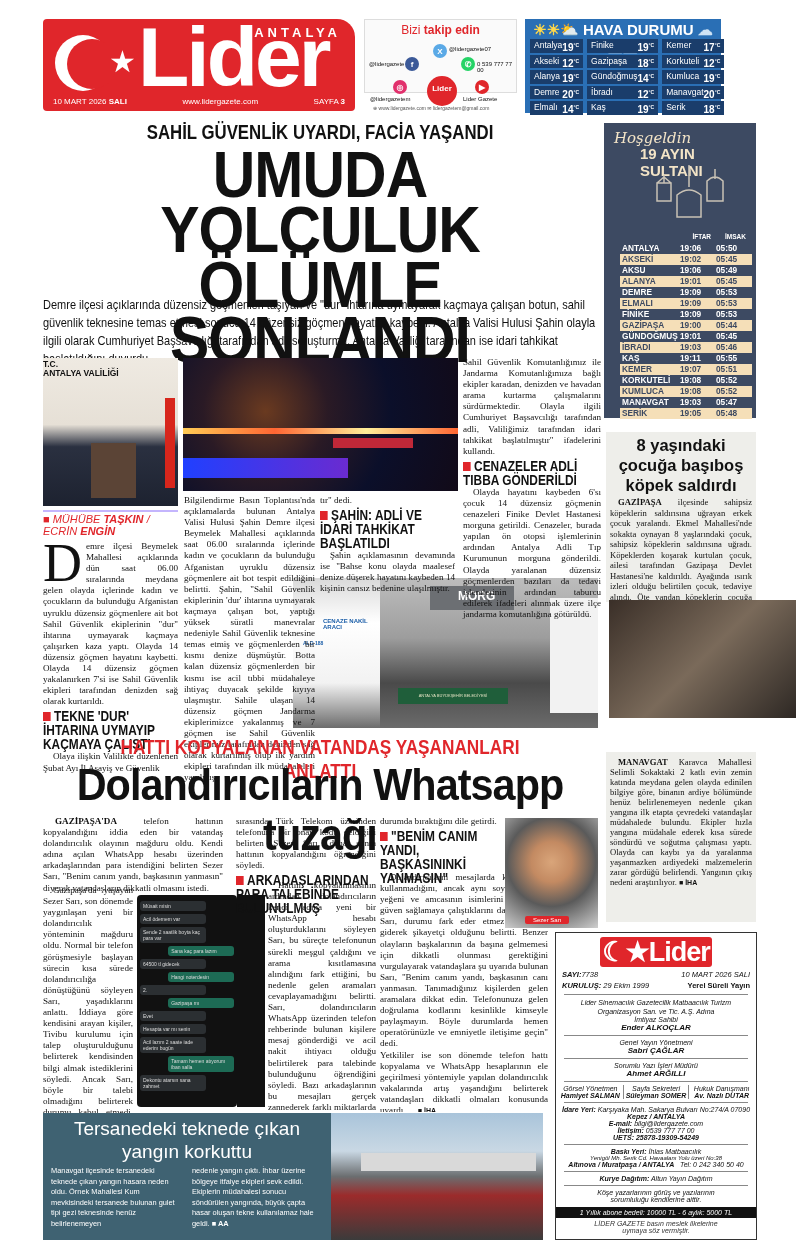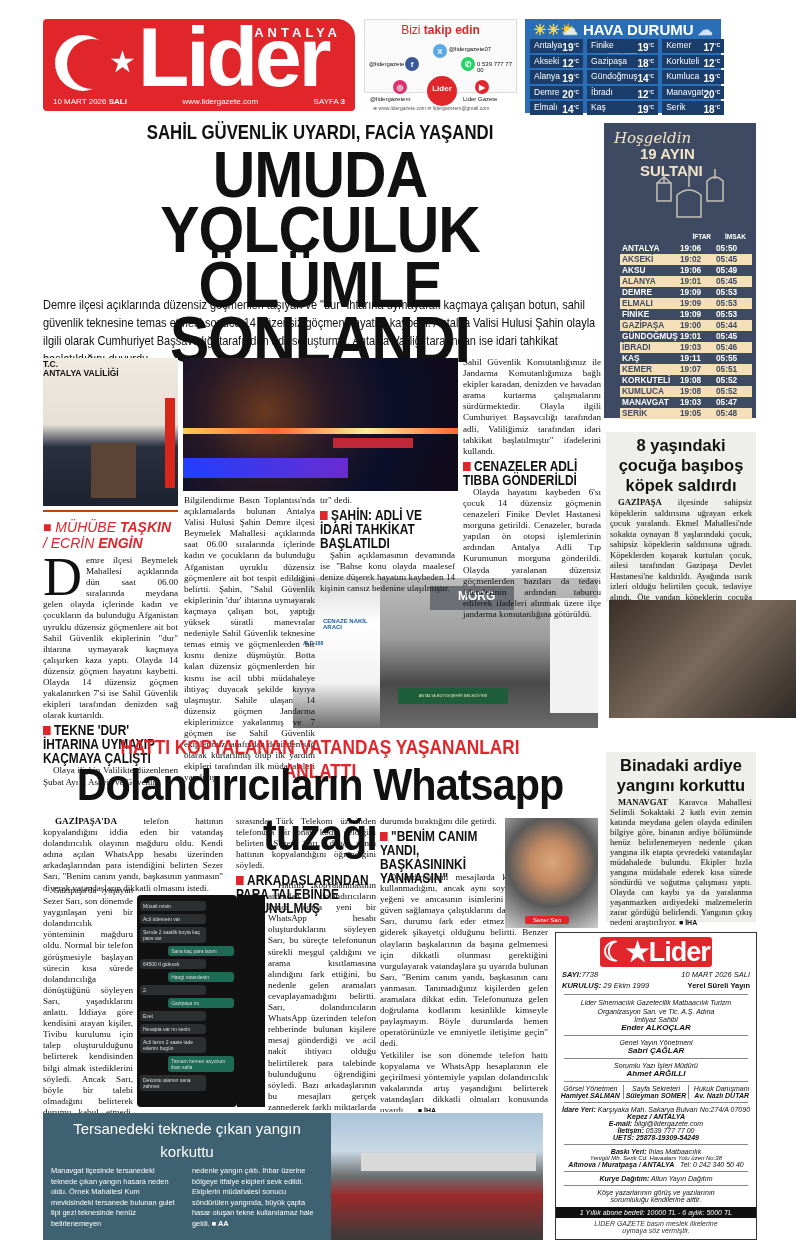--- a/index.html
+++ b/index.html
@@ -50,42 +50,42 @@
 #ramazan .tbl{position:absolute;left:16px;top:110px;width:132px;font-size:8.3px;font-weight:700}
 #ramazan .hdr{display:flex;justify-content:flex-end;gap:14px;font-size:6.5px;padding-right:6px;height:10px}
 #ramazan .row{display:flex;height:11px;line-height:11px;padding-left:2px}
 #ramazan .row.alt{background:#f5dfb8;color:#3d4a62}
 #ramazan .row .c{flex:1}
 #ramazan .row .t{width:36px}
 
 .col{font-size:9.1px;line-height:11.1px;text-align:justify;hyphens:auto}
 .sub{font-family:"Liberation Sans",sans-serif;font-weight:700;font-size:14px;line-height:14px;transform:scaleX(.85);transform-origin:left top;width:118%}
 .sub::before{content:"";display:inline-block;width:9px;height:9px;background:#e0262b;margin-right:4px}
-.byline{font-family:"Liberation Sans",sans-serif;font-style:italic;font-size:14px;color:#e0262b;border-top:2px solid #c2410c;padding-top:7px}
+.byline{font-family:"Liberation Sans",sans-serif;font-style:italic;font-size:11px;color:#e0262b;border-top:2px solid #c4b5fd;padding-top:1px}
 .dropcap{float:left;font-size:54px;line-height:44px;margin-right:4px;font-weight:400}
 .tag{display:inline-block;font-family:"Liberation Sans",sans-serif;font-weight:700;font-size:7px}
 
 .side{background:#eeeeea}
 .side h3{font-family:"Liberation Sans",sans-serif;font-weight:700;text-align:center;font-size:16.5px;line-height:20px}
 
 #kicker2{left:40px;top:735px;width:560px;text-align:center;font-family:"Liberation Sans",sans-serif;font-weight:900;font-size:21px;color:#e0262b;transform:scaleX(.82)}
 #headline2{left:40px;top:760px;width:560px;text-align:center;font-family:"Liberation Sans",sans-serif;font-weight:900;font-size:44px;letter-spacing:-1px;transform:scaleX(.94);}
 
 #kunye{left:555px;top:932px;width:202px;height:308px;border:1.5px solid #333;font-family:"Liberation Sans",sans-serif;font-size:7px;text-align:center;font-style:italic}
 #kunye .k-logo{margin:4px auto 2px;width:112px;height:30px;background:#e0262b;border-radius:3px;color:#fff;font-weight:900;font-style:normal;font-size:27px;line-height:30px;letter-spacing:-1px}
 #kunye .sep{border-top:1px solid #888;margin:3px 8px}
 #kunye .row2{display:flex;justify-content:space-between;padding:0 6px;font-size:7.5px;line-height:11px}
 #kunye b{font-style:italic}
 #kunye .three{display:flex;padding:0 2px}
 #kunye .three>div{flex:1;border-right:1px solid #888}
 #kunye .three>div:last-child{border-right:none}
 #kunye .black{background:#111;color:#fff;padding:2px 0;margin-top:4px}
 
 #tersane{left:43px;top:1113px;width:288px;height:127px;background:#3f6272;color:#fff;font-family:"Liberation Sans",sans-serif;padding:4px 8px}
-#tersane h3{font-size:15px;text-align:center;line-height:23px;font-weight:400}
+#tersane h3{font-size:19px;text-align:center;line-height:23px;font-weight:400}
 #tersane .cols{display:flex;gap:10px;font-size:7.4px;line-height:10.5px;margin-top:3px}
 #tersane .cols>div{flex:1}
 </style>
 </head>
 <body>
 
 <div id="mast" class="abs">
   <div class="abs moon"></div>
   <div class="abs moon2"></div>
   <div class="abs star">★</div>
@@ -328,21 +328,20 @@
   <div class="col" style="text-indent:10px">Olayda hayatını kaybeden 6'sı çocuk 14 düzensiz göçmenin cenazeleri Finike Devlet Hastanesi morguna getirildi. Cenazeler, burada yapılan ön otopsi işlemlerinin ardından Antalya Adli Tıp Kurumunun morguna gönderildi. Olayda yaralanan düzensiz göçmenlerden bazıları da tedavi işlemlerinin ardından taburcu edilerek ifadeleri alınmak üzere ilçe jandarma komutanlığına götürüldü.</div>
 </div>
 
 <div class="abs side" style="left:606px;top:432px;width:150px;height:170px;padding:3px 4px">
   <h3>8 yaşındaki çocuğa başıboş köpek saldırdı</h3>
   <div class="col" style="margin-top:2px;font-size:8.6px;line-height:10.5px"><b style="padding-left:8px">GAZİPAŞA</b> <span>ilçesinde sahipsiz köpeklerin saldırısına uğrayan erkek çocuk yaralandı. Ekmel Mahallesi'nde sokakta oynayan 8 yaşlarındaki çocuk, sahipsiz köpeklerin saldırısına uğradı. Köpeklerden koşarak kurtulan çocuk, ailesi tarafından Gazipaşa Devlet Hastanesi'ne kaldırıldı. Ayağında ısırık izleri olduğu belirtilen çocuk, tedaviye alındı. Öte yandan köpeklerin çocuğa saldırdığı anlar, güvenlik kamerasınca kaydedildi.</span> <span class="tag">■ <span>AA</span></span></div>
 </div>
 <div id="ph-dog" class="abs photo"></div>
 
 <div class="abs side" style="left:606px;top:752px;width:150px;height:170px;padding:3px 4px">
-  <h3>Binadaki ardiye yangını korkuttu</h3>
   <div class="col" style="margin-top:2px;font-size:8.6px;line-height:10px"><b style="padding-left:8px">MANAVGAT</b> <span>Karavca Mahallesi Selimli Sokaktaki 2 katlı evin zemin katında meydana gelen olayda edinilen bilgiye göre, binanın ardiye bölümünde henüz belirlenemeyen nedenle çıkan yangına ilk etapta çevredeki vatandaşlar müdahalede bulundu. Ekipler hızla yangına müdahale ederek kısa sürede söndürdü ve soğutma çalışması yaptı. Olayda can kaybı ya da yaralanma yaşanmazken ardiyedeki malzemelerin zarar gördüğü belirlendi. Yangının çıkış nedeni araştırılıyor.</span> <span class="tag">■ <span>İHA</span></span></div>
 </div>
 
 <div id="kicker2" class="abs">HATTI KOPYALANAN VATANDAŞ YAŞANANLARI ANLATTI</div>
 <div id="headline2" class="abs">Dolandırıcıların Whatsapp tuzağı</div>
 
 <div class="abs" style="left:43px;top:816px;width:180px">
   <div class="col" style="text-indent:12px"><b>GAZİPAŞA'DA</b> <span>telefon hattının kopyalandığını iddia eden bir vatandaş dolandırıcılık olayının mağduru oldu. Kendi adına açılan WhatsApp hesabı üzerinden arkadaşlarından para istendiğini belirten Sezer Sarı, "Benim canım yandı, başkasının yanmasın" diyerek vatandaşların dikkatli olmasını istedi.</span></div>
 </div>
 <div class="abs col" style="left:43px;top:885px;width:90px;text-indent:10px">Gazipaşa'da yaşayan Sezer Sarı, son dönemde yaygınlaşan yeni bir dolandırıcılık yönteminin mağduru oldu. Normal bir telefon görüşmesiyle başlayan sürecin kısa sürede dolandırıcılığa dönüştüğünü söyleyen Sarı, yaşadıklarını anlattı. İddiaya göre kendisini arayan kişiler, Tivibu kurulumu için talep oluşturulduğunu belirterek kendisinden bilgi almak istediklerini söyledi. Ancak Sarı, böyle bir talebi olmadığını belirterek durumu kabul etmedi. Görüşme</div>

